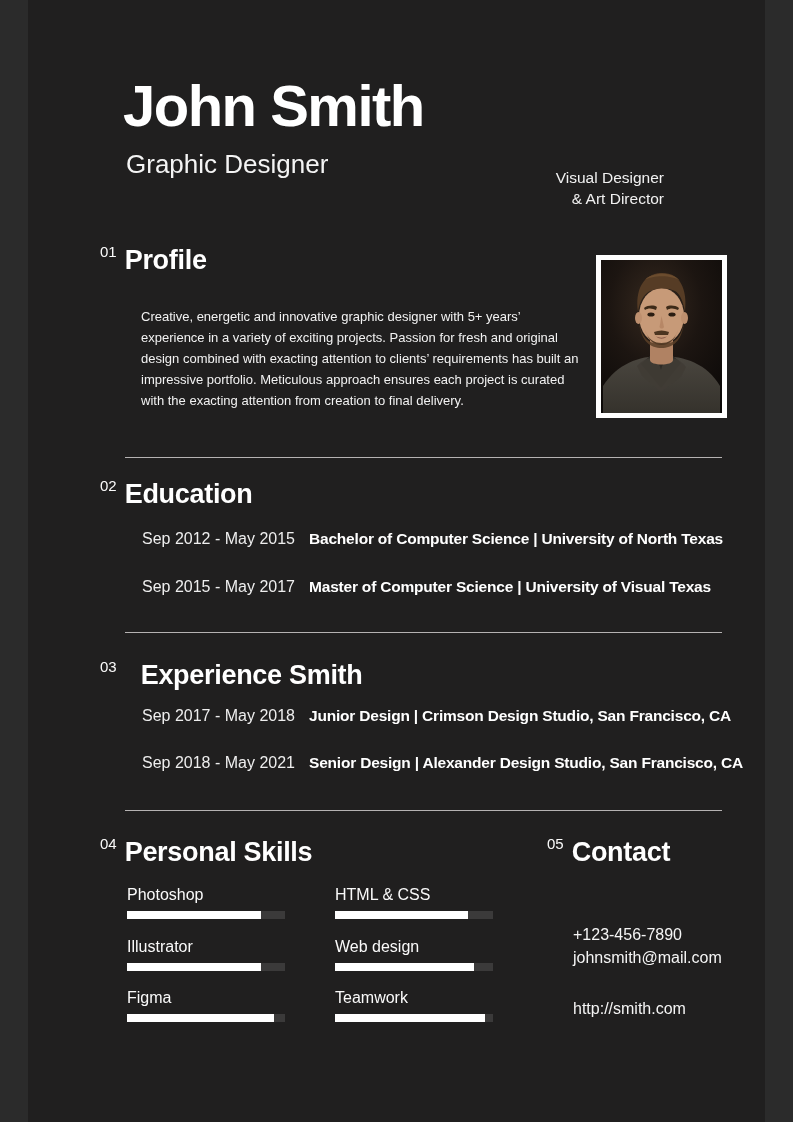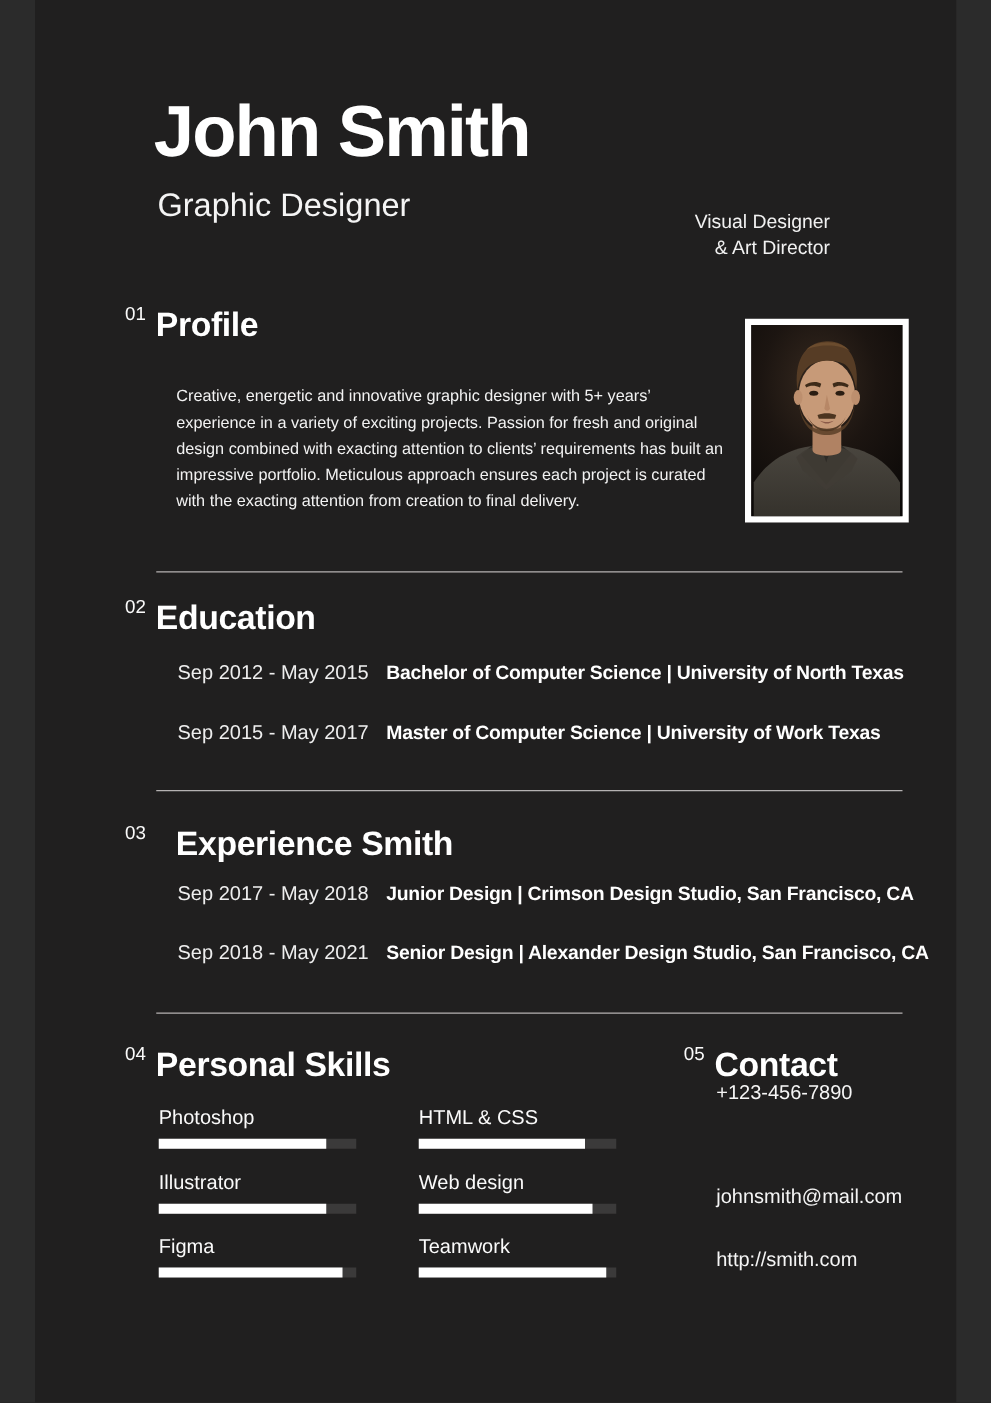--- a/index.html
+++ b/index.html
@@ -74,21 +74,21 @@
   .skill-fill  { height:100%; background:#ffffff; }
   #skill-0-0 { left:99px;  top:886px; }
   #skill-0-1 { left:99px;  top:938px; }
   #skill-0-2 { left:99px;  top:989px; }
   #skill-1-0 { left:307px; top:886px; }
   #skill-1-1 { left:307px; top:938px; }
   #skill-1-2 { left:307px; top:989px; }
 
   
   .contact-item { position:absolute; left:545px; font-size:16px; font-weight:400; color:#f5f5f5; white-space:nowrap; }
-  #contact-item-0 { top:866px; }
+  #contact-item-0 { top:926px; }
   #contact-item-1 { top:949px; }
   #contact-item-2 { top:1000px; }
 </style>
 </head>
 <body>
 
 <div class="page">
 
   <h1 class="name">John Smith</h1>
   <div class="job-title">Graphic Designer</div>
@@ -153,21 +153,21 @@
   <div class="sec-head" id="education-head">
     <span class="sec-num">02</span>
     <h2 class="sec-title">Education</h2>
   </div>
   <div class="timeline-row" id="edu-row-0">
     <span class="row-dates">Sep 2012 - May 2015</span>
     <span class="row-desc">Bachelor of Computer Science | University of North Texas</span>
   </div>
   <div class="timeline-row" id="edu-row-1">
     <span class="row-dates">Sep 2015 - May 2017</span>
-    <span class="row-desc">Master of Computer Science | University of Work Texas</span>
+    <span class="row-desc">Master of Computer Science | University of Visual Texas</span>
   </div>
 
   <div class="divider" id="divider-2"></div>
 
   <div class="sec-head" id="experience-head">
     <span class="sec-num">03</span>
     <h2 class="sec-title">Experience Smith</h2>
   </div>
   <div class="timeline-row" id="exp-row-0">
     <span class="row-dates">Sep 2017 - May 2018</span>

